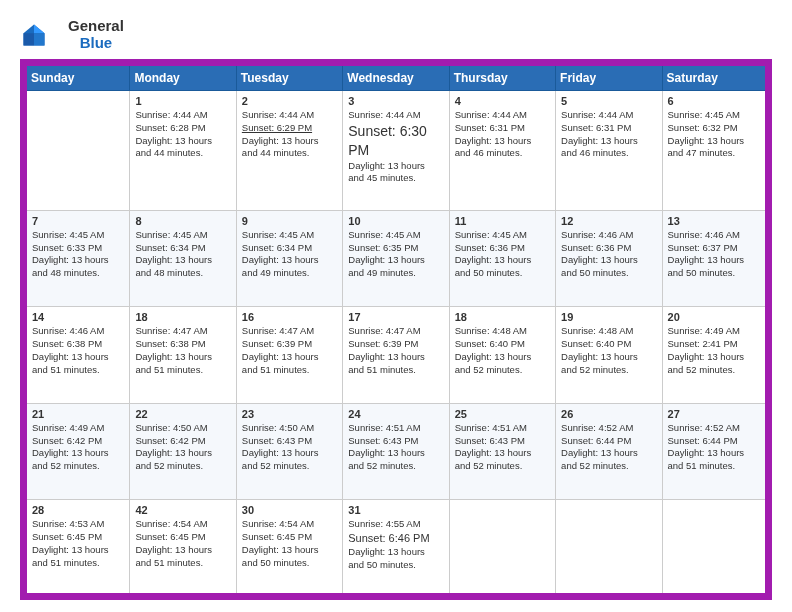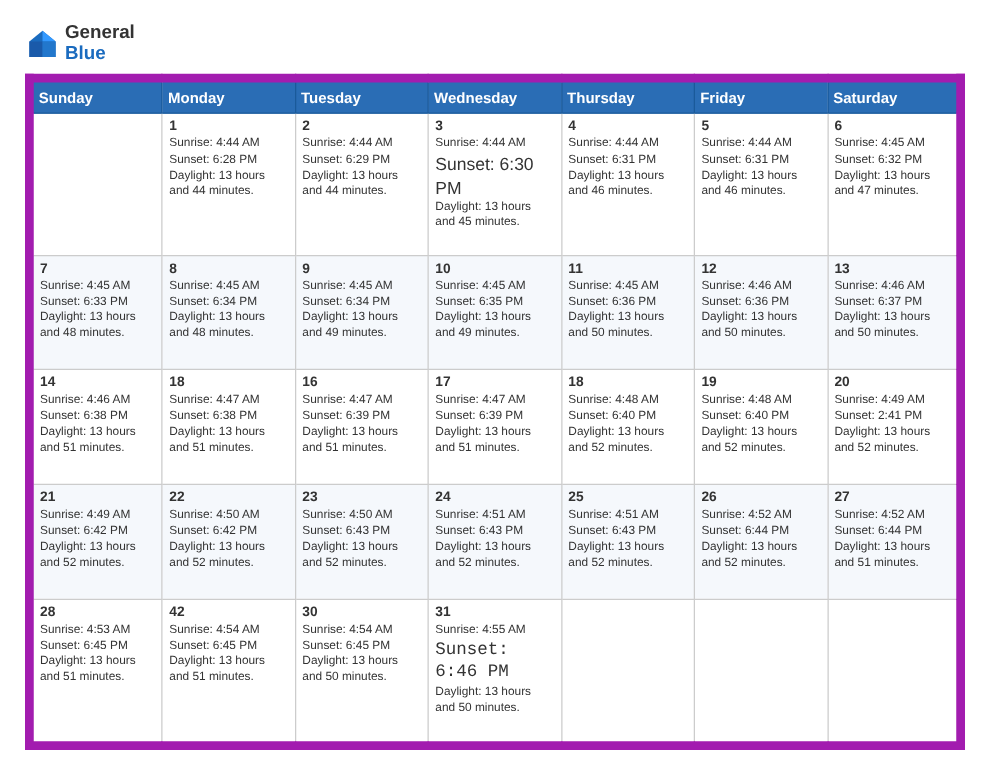--- a/index.html
+++ b/index.html
@@ -19,21 +19,22 @@
     }
     .header {
       display: flex;
       align-items: flex-start;
       justify-content: space-between;
       margin-bottom: 8px;
     }
     .logo {
       display: flex;
       align-items: center;
-      gap: 4px;
+      gap: 20px;
+      text-align: center;
     }
     .logo-text {
       display: flex;
       flex-direction: column;
       line-height: 1.1;
     }
     .logo-general {
       font-size: 15px;
       font-weight: bold;
       color: #333;
@@ -137,21 +138,21 @@
           <td>
             <span class="day-number">1</span>
             <span style="display: block; font-size: 9.5px; line-height: 1.35;">Sunrise: 4:44 AM</span>
             <span style="display: block; font-size: 9.5px; line-height: 1.35;">Sunset: 6:28 PM</span>
             <span style="display: block; font-size: 9.5px; line-height: 1.35;">Daylight: 13 hours</span>
             <span style="display: block; font-size: 9.5px; line-height: 1.35;">and 44 minutes.</span>
           </td>
           <td>
             <span class="day-number">2</span>
             <span style="display: block; font-size: 9.5px; line-height: 1.35;">Sunrise: 4:44 AM</span>
-            <span style="display: block; font-size: 9.5px; line-height: 1.35;">Sunset: 6:29 PM</span>
+            <span style="display: block; font-size: 9.5px; line-height: 1.35; text-decoration: underline;">Sunset: 6:29 PM</span>
             <span style="display: block; font-size: 9.5px; line-height: 1.35;">Daylight: 13 hours</span>
             <span style="display: block; font-size: 9.5px; line-height: 1.35;">and 44 minutes.</span>
           </td>
           <td>
             <span class="day-number">3</span>
             <span style="display: block; font-size: 9.5px; line-height: 1.35;">Sunrise: 4:44 AM</span>
             <span style="display: block; font-size: 14px; line-height: 1.35;">Sunset: 6:30 PM</span>
             <span style="display: block; font-size: 9.5px; line-height: 1.35;">Daylight: 13 hours</span>
             <span style="display: block; font-size: 9.5px; line-height: 1.35;">and 45 minutes.</span>
           </td>
@@ -348,21 +349,21 @@
           <td>
             <span class="day-number">30</span>
             <span style="display: block; font-size: 9.5px; line-height: 1.35;">Sunrise: 4:54 AM</span>
             <span style="display: block; font-size: 9.5px; line-height: 1.35;">Sunset: 6:45 PM</span>
             <span style="display: block; font-size: 9.5px; line-height: 1.35;">Daylight: 13 hours</span>
             <span style="display: block; font-size: 9.5px; line-height: 1.35;">and 50 minutes.</span>
           </td>
           <td>
             <span class="day-number">31</span>
             <span style="display: block; font-size: 9.5px; line-height: 1.35;">Sunrise: 4:55 AM</span>
-            <span style="display: block; font-size: 14px; line-height: 1.35; font-family: Liberation Mono, monospace;">Sunset: 6:46 PM</span>
+            <span style="display: block; font-size: 11px; line-height: 1.35;">Sunset: 6:46 PM</span>
             <span style="display: block; font-size: 9.5px; line-height: 1.35;">Daylight: 13 hours</span>
             <span style="display: block; font-size: 9.5px; line-height: 1.35;">and 50 minutes.</span>
           </td>
           <td class="empty"></td>
           <td class="empty"></td>
           <td class="empty"></td>
         </tr>
       </tbody>
   </table>
 </div>

